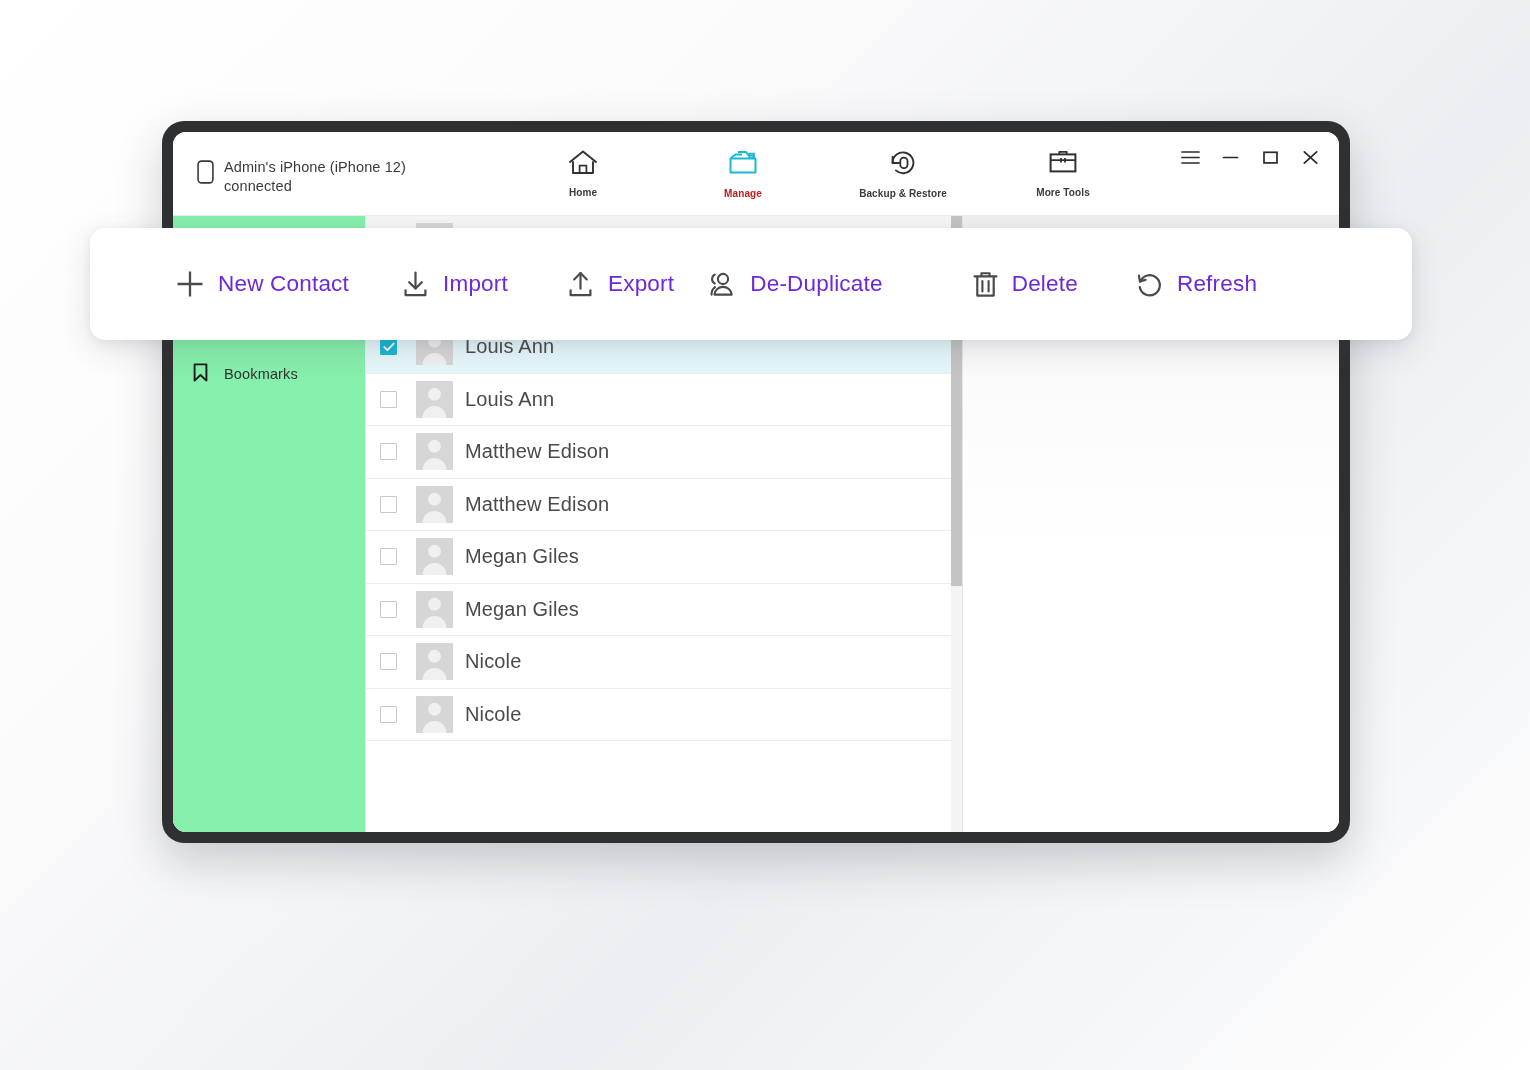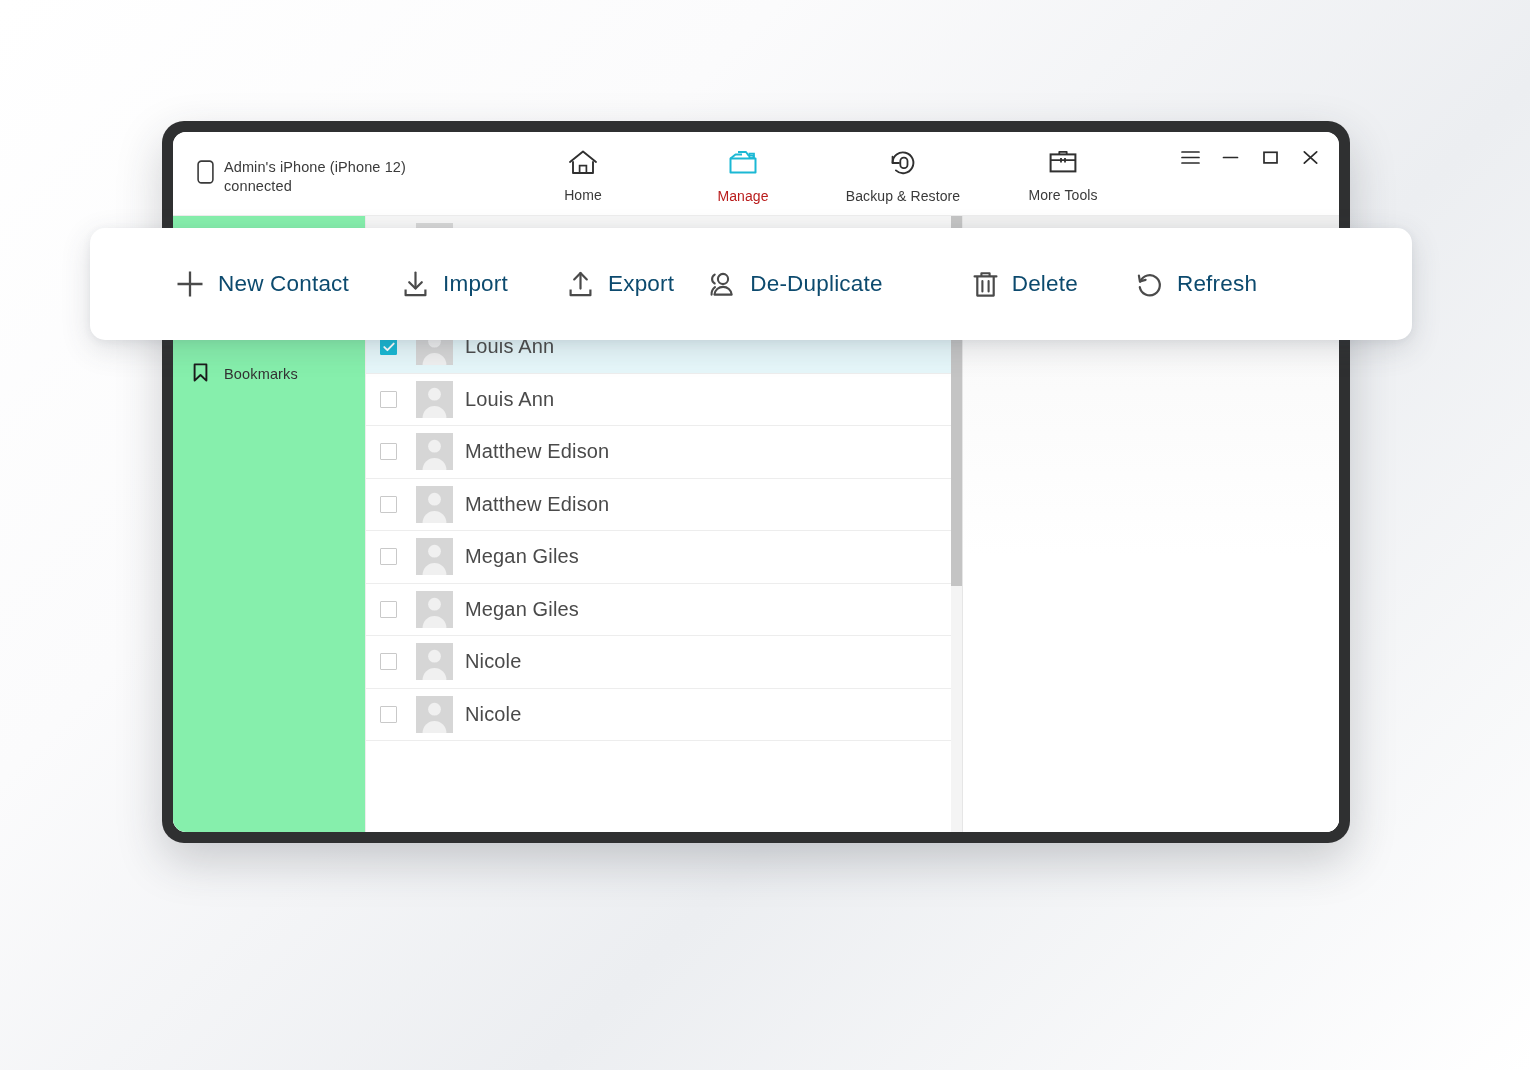--- a/index.html
+++ b/index.html
@@ -75,23 +75,24 @@
   .nav-tab {
     width: 160px;
     display: flex;
     flex-direction: column;
     align-items: center;
     gap: 7px;
     cursor: pointer;
     user-select: none;
   }
   .nav-tab .nav-label {
-    font-size: 14px;
+    font-size: 10px;
     color: #3a3a3a;
     letter-spacing: 0.1px;
+    font-weight: bold;
   }
   .nav-tab.active .nav-label { color: #b91c1c; }
 
   #window-controls {
     position: absolute;
     right: 18px;
     top: 14px;
     display: flex;
     align-items: center;
     gap: 18px;
@@ -248,21 +249,21 @@
   .tool-btn {
     display: flex;
     align-items: center;
     gap: 13px;
     cursor: pointer;
     user-select: none;
     margin-right: 55px;
   }
   .tool-btn .tool-label {
     font-size: 22.5px;
-    color: #0c4a6e;
+    color: #6d28d9;
     letter-spacing: 0.2px;
     white-space: nowrap;
   }
   .tool-icon { display: flex; align-items: center; justify-content: center; flex: 0 0 auto; }
 </style>
 </head>
 <body>
 
 <div id="app-window">
   <div id="window-inner">

